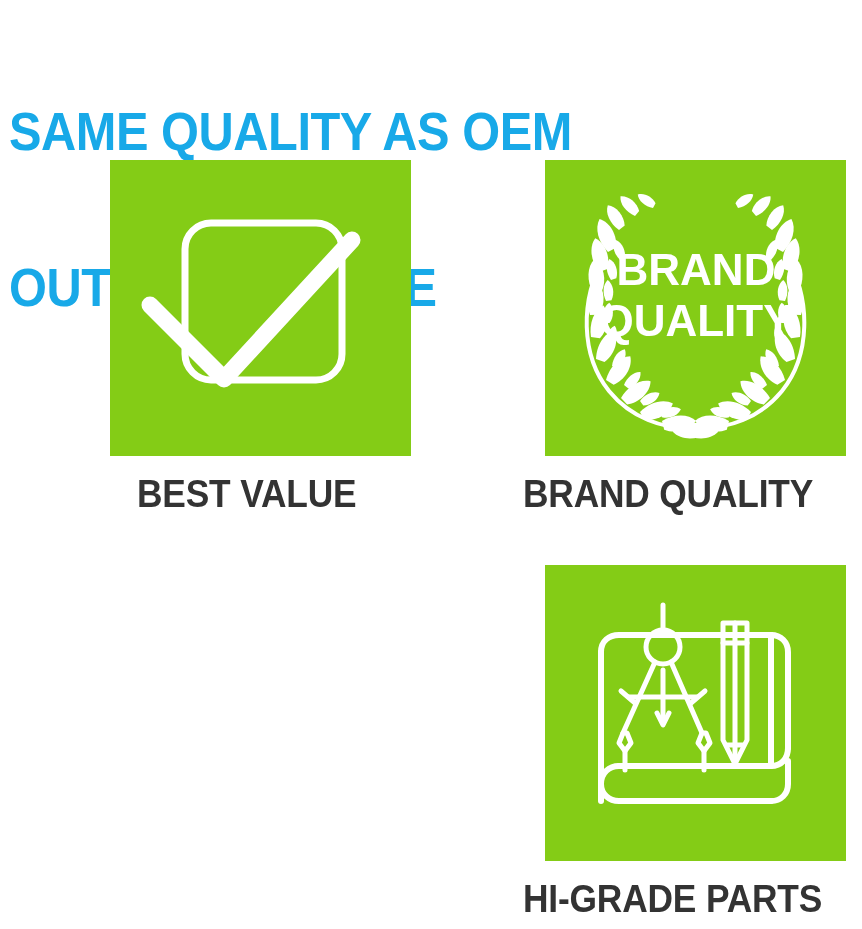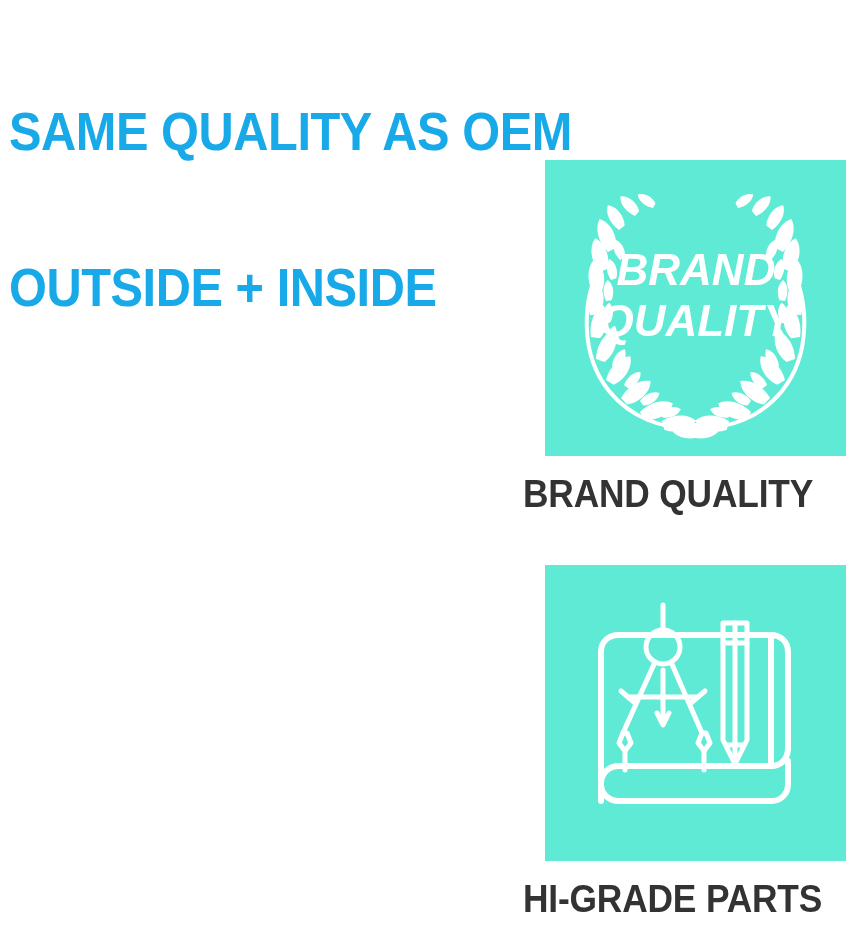--- a/index.html
+++ b/index.html
@@ -47,23 +47,22 @@
   .feature-cell {
     position: absolute;
     top: 0;
   }
   .feature-cell.col-left  { left: 110px; }
   .feature-cell.col-right { left: 545px; }
 
   .tile {
     width: 301px;
     height: 296px;
-    background: #5eead4;
+    background: #84cc16;
     position: relative;
-    font-style: italic;
   }
   .tile svg {
     position: absolute;
     left: 0;
     top: 0;
     width: 301px;
     height: 296px;
     display: block;
   }
 
@@ -98,20 +97,31 @@
 
 <div class="headline">
   <span class="hl-line">SAME QUALITY AS OEM</span>
   <span class="hl-line">OUTSIDE + INSIDE</span>
 </div>
 
 <div class="features">
 
   <div class="feature-row row-1">
 
+    <div class="feature-cell col-left">
+      <div class="tile">
+        <svg viewBox="0 0 301 296">
+
+          <rect x="75" y="63" width="157" height="157" rx="26" ry="26" fill="none" stroke="#FFFFFF" stroke-width="7"></rect>
+
+          <path d="M40 145 L114 219 L242 80" fill="none" stroke="#FFFFFF" stroke-width="17" stroke-linecap="round" stroke-linejoin="round"></path>
+        </svg>
+      </div>
+      <div class="feature-label">BEST VALUE</div>
+    </div>
 
     <div class="feature-cell col-right">
       <div class="tile">
         <svg viewBox="0 0 301 296">
           <defs>
 
             <g id="leaf">
               <path d="M0 0 C 13 -4, 27 -1, 33 8 C 25 16, 10 16, 0 9 Z" fill="#FFFFFF"></path>
             </g>
           </defs>

